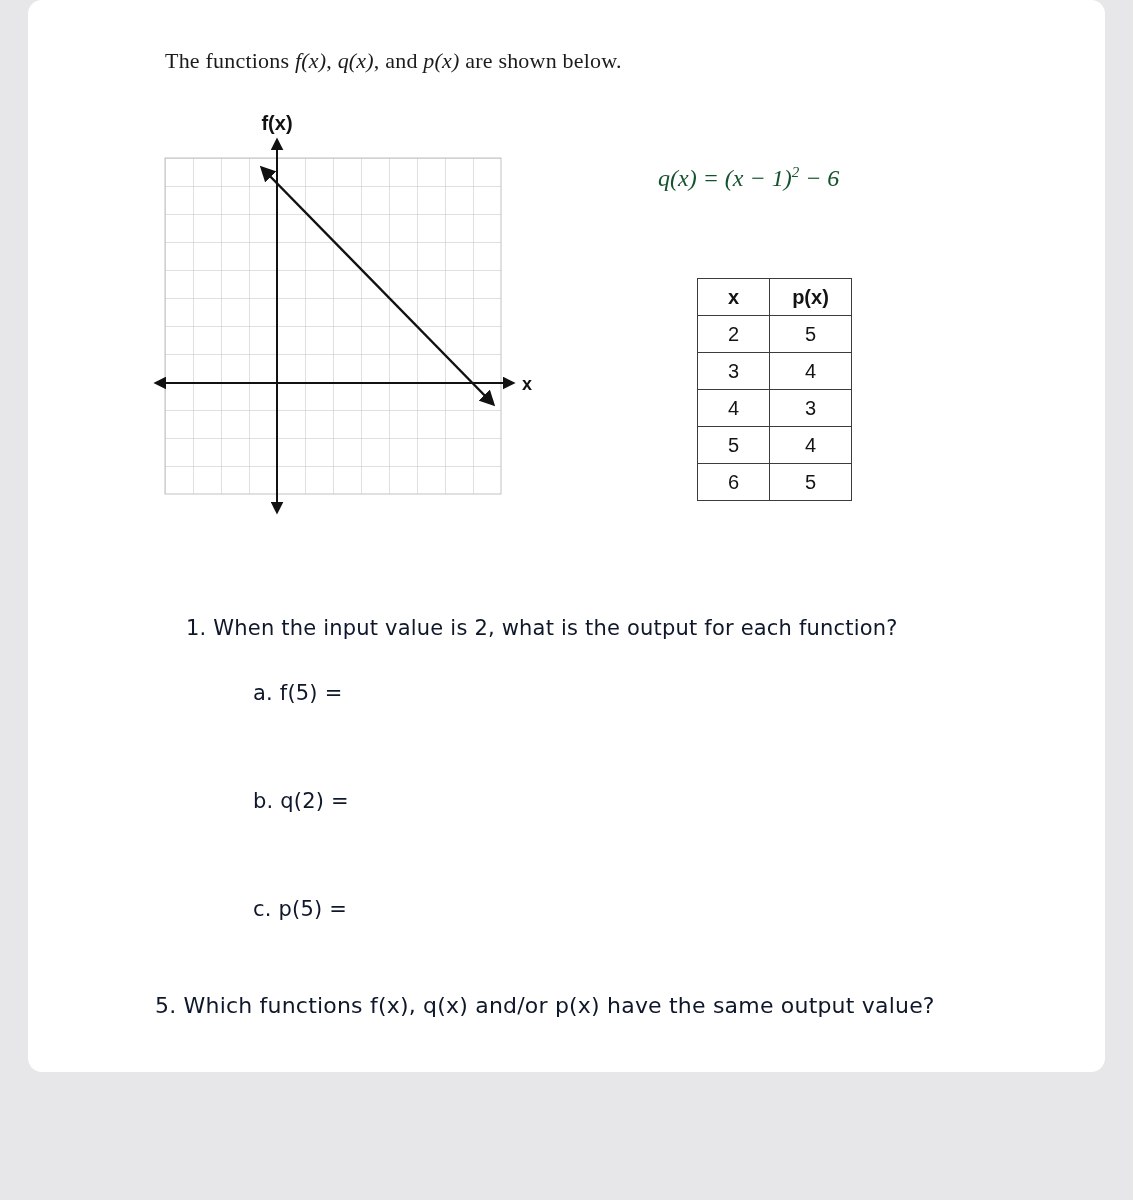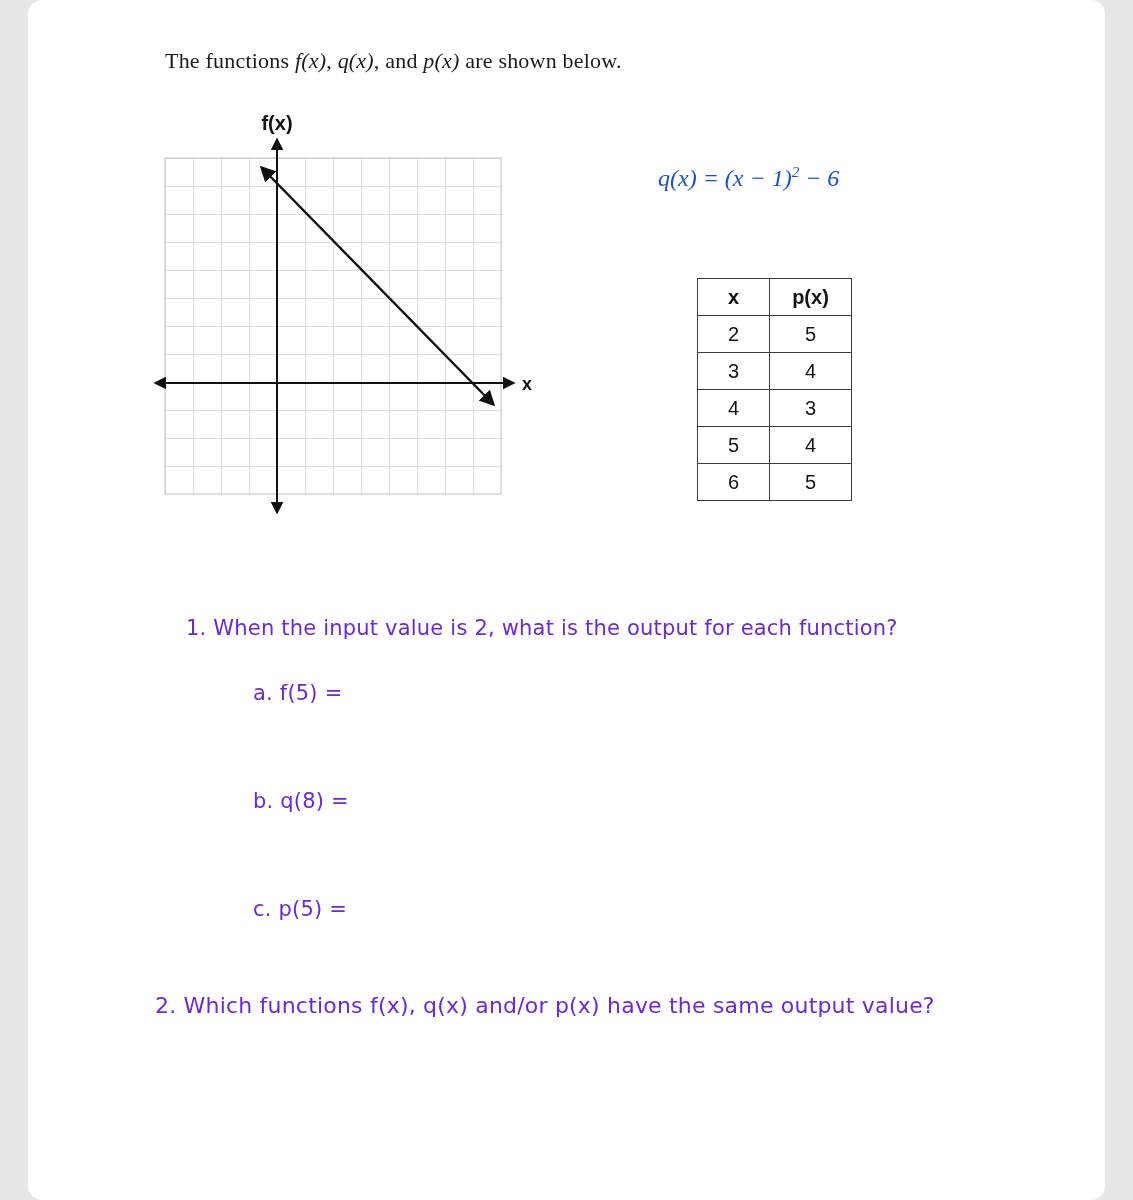--- a/index.html
+++ b/index.html
@@ -4,42 +4,42 @@
 <style>
   * { margin: 0; padding: 0; box-sizing: border-box; }
   html, body {
     width: 1133px; height: 1200px;
     background: #e7e7e9;
     font-family: "Liberation Serif", serif;
   }
   .page {
     position: absolute;
     left: 28px; top: 0;
-    width: 1077px; height: 1200px;
+    width: 1077px; height: 1072px;
     background: #ffffff;
     border-radius: 14px;
     overflow: hidden;
   }
   .abs { position: absolute; }
 
   .intro {
     left: 137px; top: 48px;
     font-size: 22px;
     color: #1b1b1b;
     letter-spacing: 0.2px;
   }
   .intro i { font-style: italic; }
 
   .graph-wrap { left: 122px; top: 108px; width: 400px; height: 425px; }
 
   .equation {
     left: 630px; top: 164px;
     font-size: 24px;
     font-style: italic;
-    color: #1d4ed8;
+    color: #14532d;
   }
   .equation sup { font-size: 15px; font-style: italic; }
 
   table.ptable {
     position: absolute;
     left: 669px; top: 278px;
     border-collapse: collapse;
     font-family: "Liberation Sans", sans-serif;
     font-size: 20px;
     color: #141414;
@@ -50,21 +50,21 @@
     vertical-align: middle;
     height: 37px;
     padding: 0;
   }
   table.ptable th { font-weight: bold; }
   table.ptable .col-x  { width: 72px; }
   table.ptable .col-px { width: 82px; }
 
   .qtext {
     font-family: "DejaVu Sans", sans-serif;
-    color: #6d28d9;
+    color: #0f172a;
     font-size: 21px;
     letter-spacing: 0.2px;
   }
   .q1  { left: 158px; top: 616px; }
   .q1a { left: 225px; top: 681px; }
   .q1b { left: 225px; top: 789px; }
   .q1c { left: 225px; top: 897px; }
   .q2  { left: 127px; top: 993px; font-size: 22px; }
 </style>
 </head>
@@ -130,17 +130,17 @@
       </tr>
       <tr>
         <td>6</td>
         <td>5</td>
       </tr>
     </tbody>
   </table>
 
   <div class="abs qtext q1">1.  When the input value is 2, what is the output for each function?</div>
   <div class="abs qtext q1a">a.  f(5) =</div>
-  <div class="abs qtext q1b">b.  q(8) =</div>
+  <div class="abs qtext q1b">b.  q(2) =</div>
   <div class="abs qtext q1c">c.  p(5) =</div>
-  <div class="abs qtext q2">2.  Which functions f(x), q(x) and/or p(x) have the same output value?</div>
+  <div class="abs qtext q2">5.  Which functions f(x), q(x) and/or p(x) have the same output value?</div>
 
 </div>
 
 </body></html>

